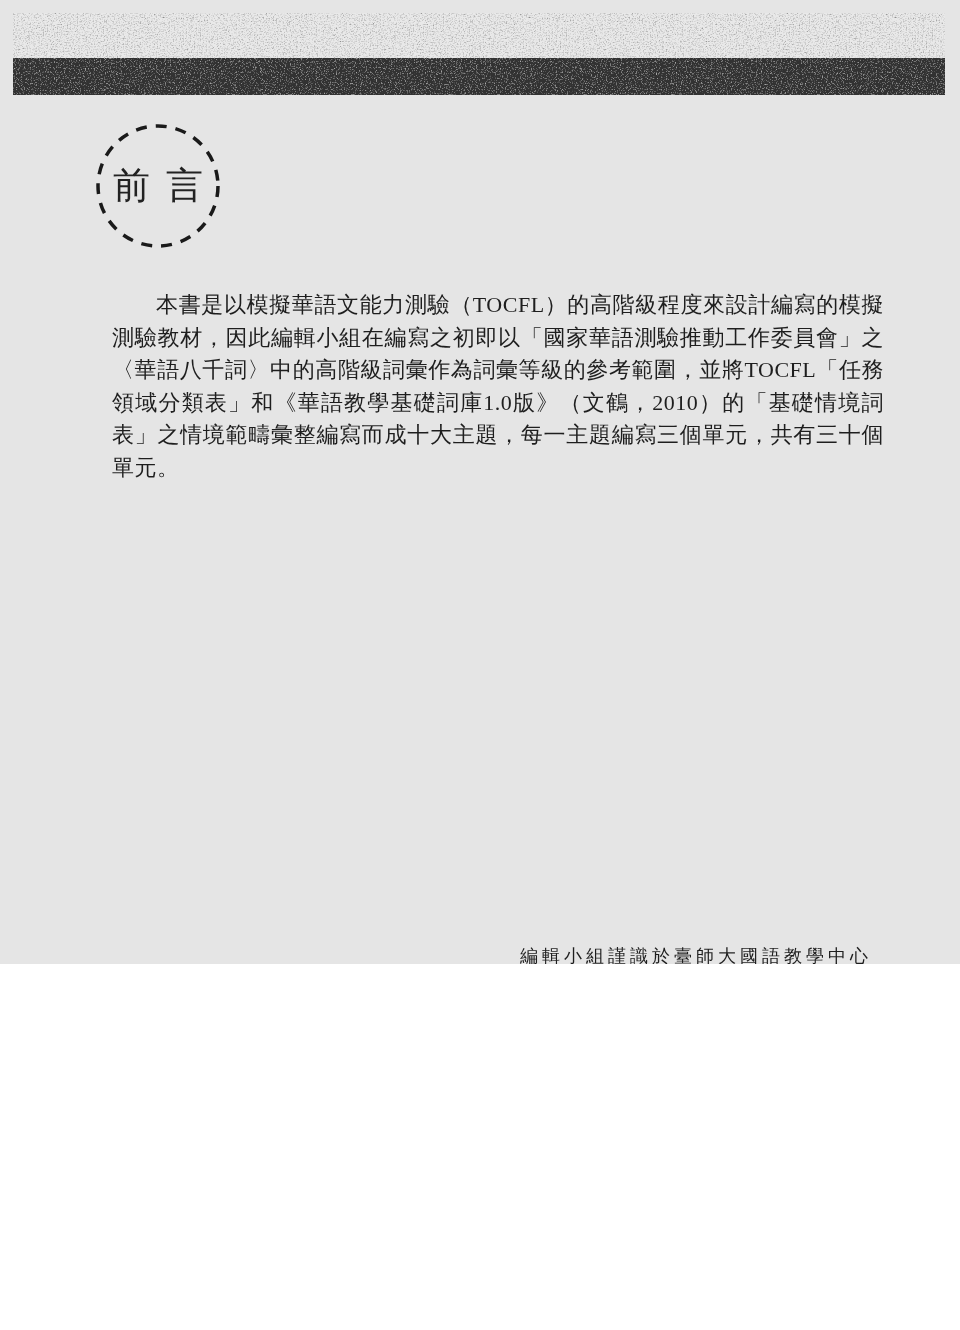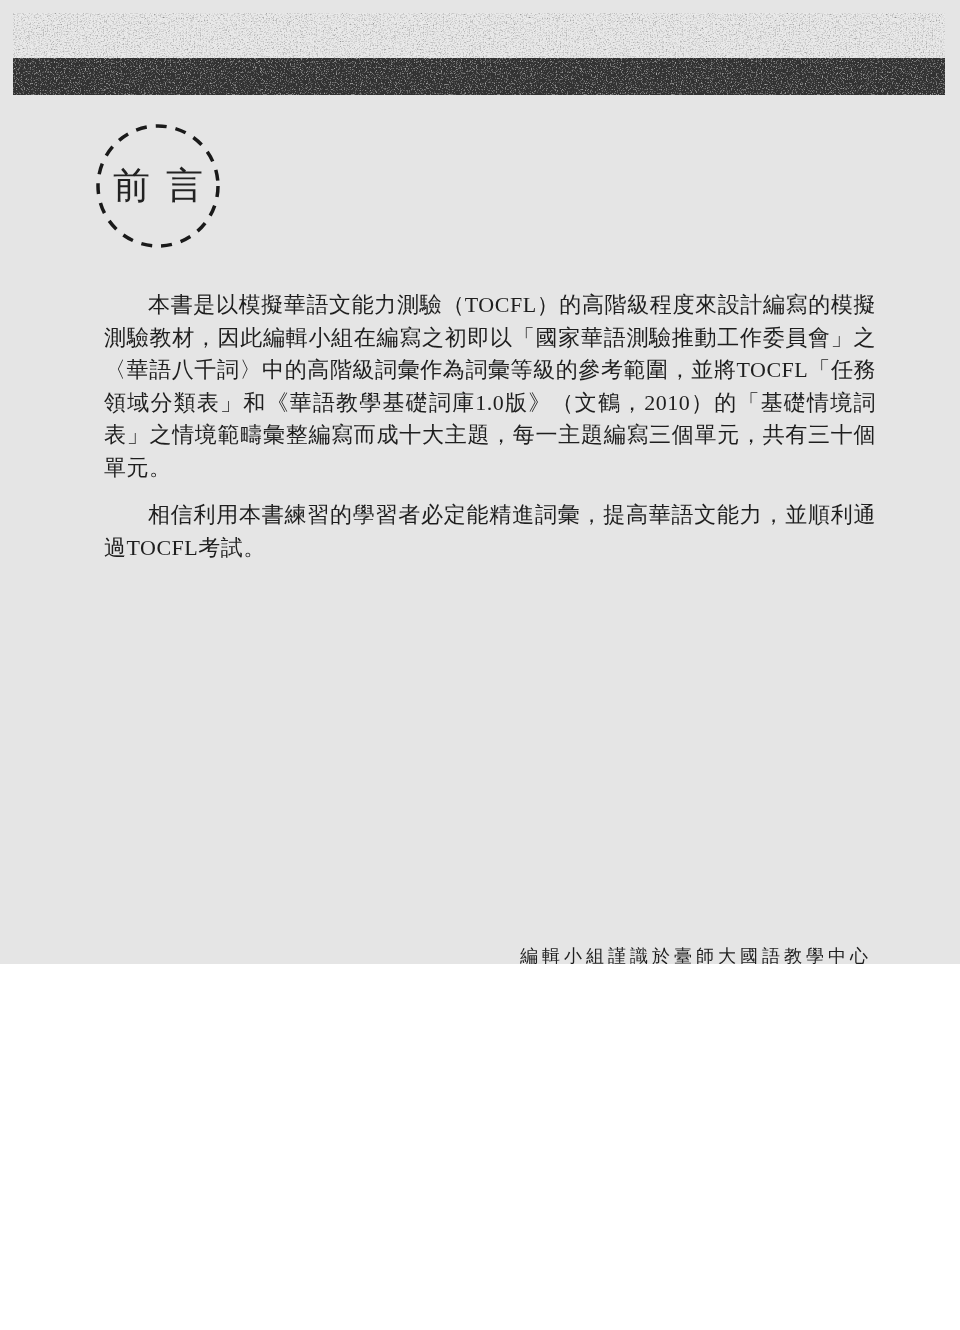--- a/index.html
+++ b/index.html
@@ -42,21 +42,21 @@
     letter-spacing: 16px;
     padding-left: 16px;
     color: #222222;
     font-weight: 500;
   }
 
   
   .body-text {
     position: absolute;
     top: 289px;
-    left: 104px;
+    left: 112px;
     width: 772px;
     font-size: 22px;
     line-height: 32.5px;
     text-align: justify;
     letter-spacing: 0.5px;
   }
   .body-text p {
     margin: 0 0 15px 0;
     text-indent: 2em;
   }
@@ -106,21 +106,20 @@
 
   <div class="title-circle">
     <svg class="circle-svg" width="128" height="128" viewBox="0 0 128 128" xmlns="http://www.w3.org/2000/svg">
       <circle cx="64" cy="64" r="60" fill="none" stroke="#1a1a1a" stroke-width="3.5" stroke-dasharray="11 9"></circle>
     </svg>
     <span class="title-text">前言</span>
   </div>
 
   <div class="body-text">
     <p>本書是以模擬華語文能力測驗（TOCFL）的高階級程度來設計編寫的模擬測驗教材，因此編輯小組在編寫之初即以「國家華語測驗推動工作委員會」之〈華語八千詞〉中的高階級詞彙作為詞彙等級的參考範圍，並將TOCFL「任務領域分類表」和《華語教學基礎詞庫1.0版》（文鶴，2010）的「基礎情境詞表」之情境範疇彙整編寫而成十大主題，每一主題編寫三個單元，共有三十個單元。</p>
-    <p>相信利用本書練習的學習者必定能精進詞彙，提高華語文能力，並順利通過TOCFL考試。</p>
   </div>
 
   <div class="signature">
     <div class="sig-author">編輯小組謹識於臺師大國語教學中心</div>
     <div class="sig-date">2017年12月</div>
   </div>
 
 </div>
 
 </body></html>

